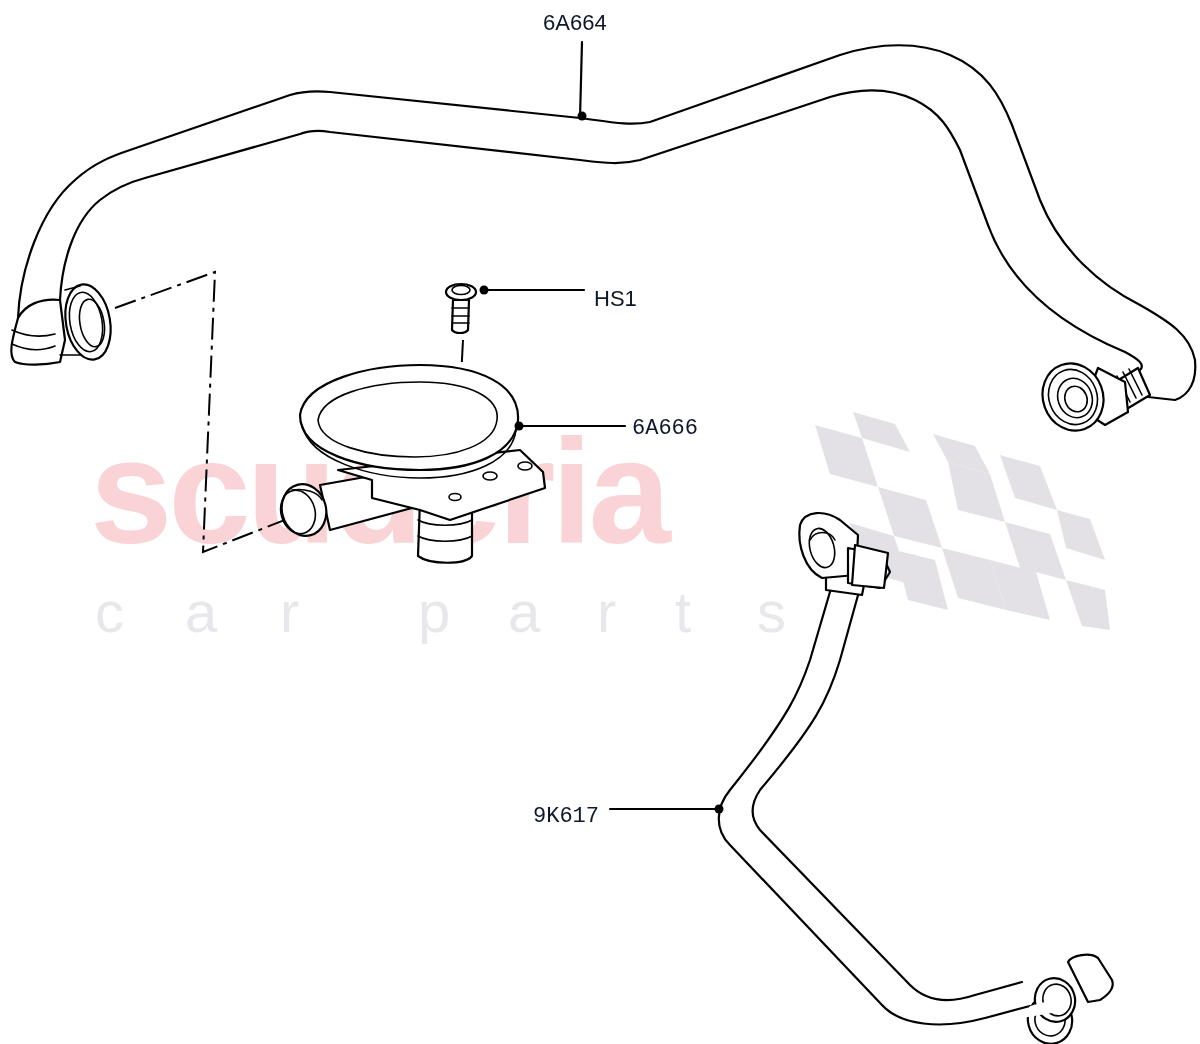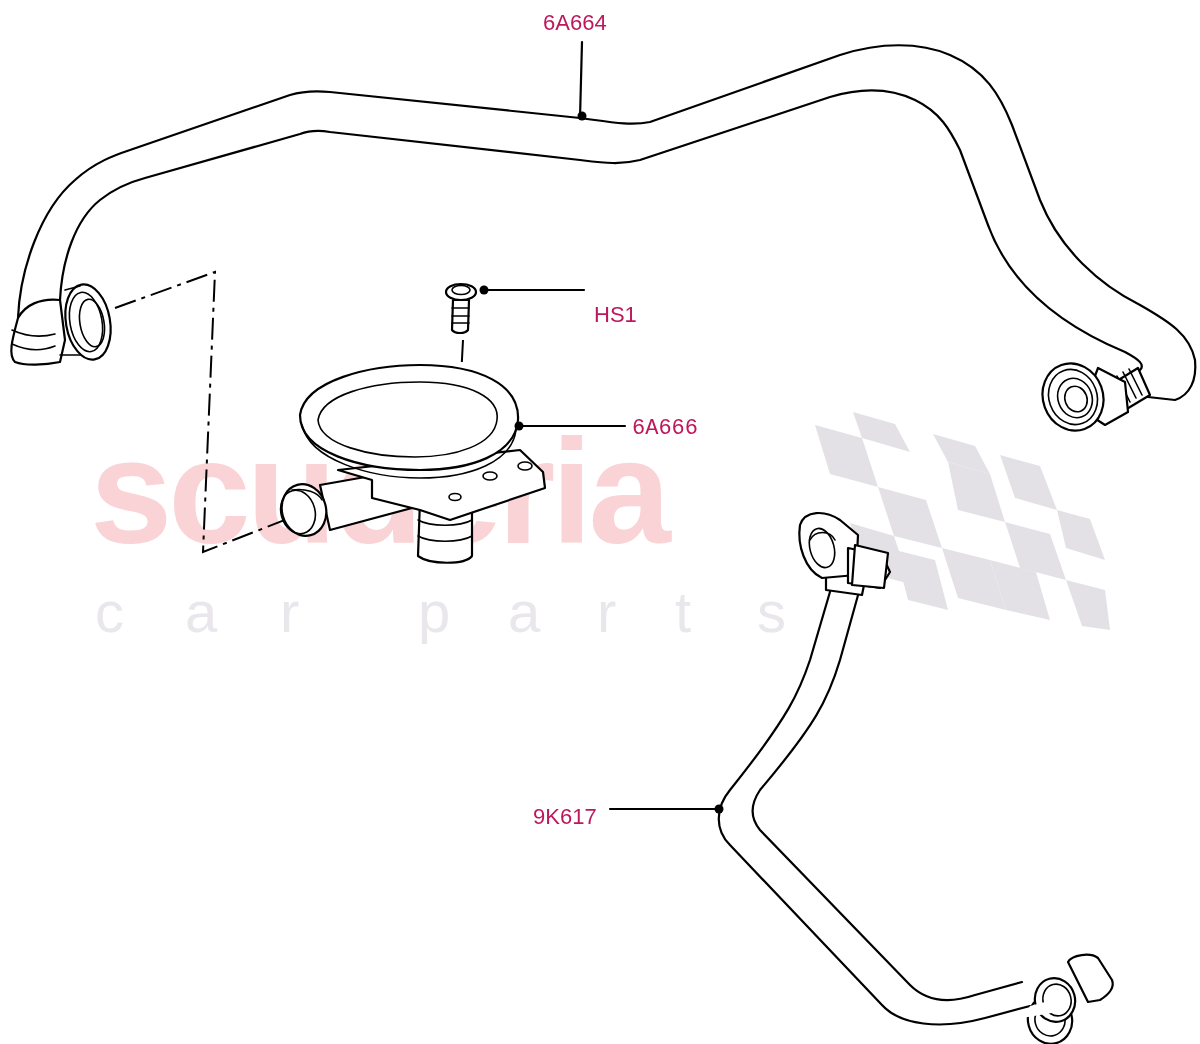--- a/index.html
+++ b/index.html
@@ -5,21 +5,21 @@
     html, body { margin: 0; padding: 0; background: #ffffff; }
     body { width: 1200px; height: 1044px; position: relative; overflow: hidden;
            font-family: "Liberation Sans", sans-serif; }
     #stage { position: absolute; left: 0; top: 0; width: 1200px; height: 1044px; }
     .wm-main { position: absolute; left: 90px; top: 418px; font-family: "Liberation Sans", sans-serif;
                font-weight: bold; font-size: 148px; letter-spacing: -4px; color: #f9d3d5;
                line-height: 1; white-space: nowrap; }
     .wm-sub { position: absolute; top: 583px; font-family: "Liberation Sans", sans-serif;
               font-size: 58px; color: #e9e7ec; line-height: 1; }
     .callout { position: absolute; font-family: "Liberation Sans", sans-serif; font-size: 22px;
-               color: #be185d; line-height: 1; white-space: nowrap; }
+               color: #0f172a; line-height: 1; white-space: nowrap; }
     svg { position: absolute; left: 0; top: 0; }
     .ln { fill: none; stroke: #000; stroke-width: 2.2; stroke-linecap: round; stroke-linejoin: round; }
     .thin { fill: none; stroke: #000; stroke-width: 1.6; stroke-linecap: round; stroke-linejoin: round; }
     .fillw { fill: #fff; stroke: #000; stroke-width: 2.2; stroke-linejoin: round; }
     .dash { fill: none; stroke: #000; stroke-width: 2; stroke-dasharray: 22 6 4 6; }
   </style>
 </head>
 <body>
 
 <div id="stage">
@@ -136,16 +136,16 @@
       <ellipse class="fillw" cx="1050" cy="1020" rx="22" ry="24" transform="rotate(-15 1050 1020)"></ellipse>
       <ellipse class="thin" cx="1050" cy="1020" rx="15" ry="16" transform="rotate(-15 1050 1020)"></ellipse>
       <ellipse class="fillw" cx="1055" cy="1000" rx="20" ry="22" transform="rotate(-15 1055 1000)"></ellipse>
       <ellipse class="thin" cx="1057" cy="1000" rx="14" ry="16" transform="rotate(-15 1057 1000)"></ellipse>
       <path class="fillw" d="M1068,962 C1072,955 1090,952 1098,958 L1112,980 C1115,988 1108,995 1100,1000 L1088,1002 Z"></path>
       <path class="fillw" d="M1030,1006 L1060,998 L1058,1012 L1022,1018 Z" style="stroke:none"></path>
     </g>
   </svg>
 
   <div class="callout" style="left:543px; top:12px;">6A664</div>
-  <div class="callout" style="left:594px; top:288px;margin-top:16px;">HS1</div>
+  <div class="callout" style="left:594px; top:288px;">HS1</div>
   <div class="callout" style="left:632px; top:418px;font-family:Liberation Mono, monospace;">6A666</div>
-  <div class="callout" style="left:533px; top:806px;">9K617</div>
+  <div class="callout" style="left:533px; top:806px;font-family:Liberation Mono, monospace;">9K617</div>
 </div>
 
 </body></html>

